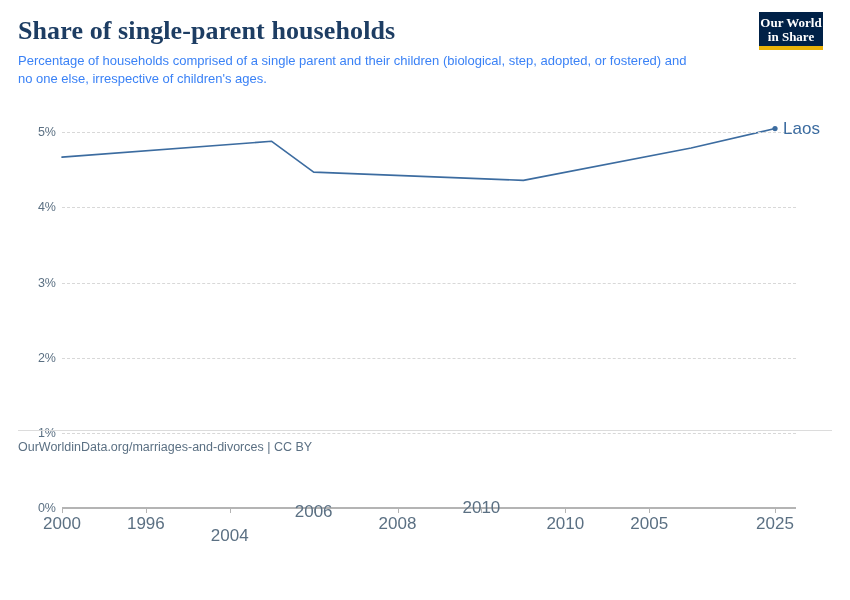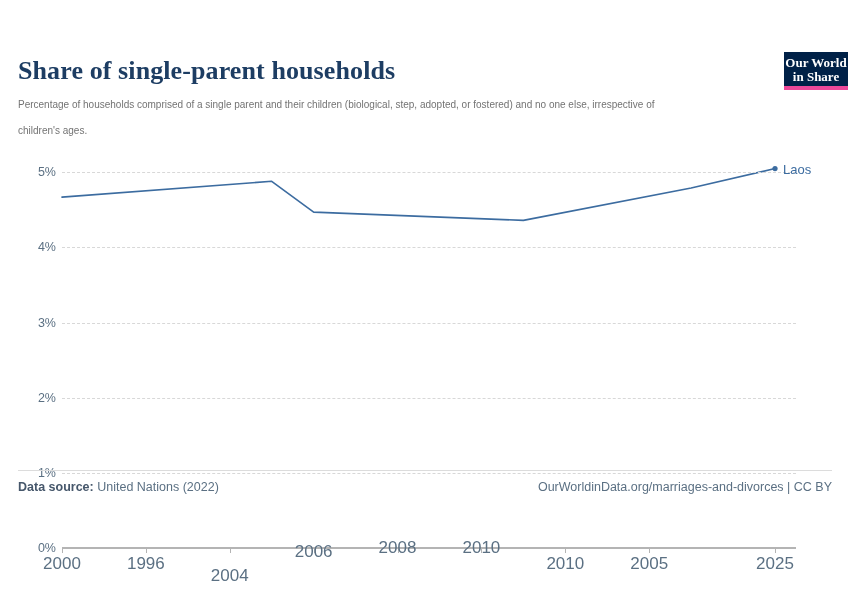--- a/index.html
+++ b/index.html
@@ -12,57 +12,56 @@
     background: #ffffff;
     font-family: "Liberation Sans", sans-serif;
     color: #1d3d63;
     overflow: hidden;
   }
   .page {
     position: relative;
     width: 850px;
     height: 468px;
     box-sizing: border-box;
-    padding: 16px 2px 0 18px;
-    margin-top: 40px;
+    padding: 16px 27px 0 18px;
   }
   .header {
     position: relative;
   }
   .title {
     font-family: "Liberation Serif", serif;
     font-size: 26px;
     font-weight: 600;
     color: #1d3d63;
     margin: 0 0 6px 0;
     letter-spacing: 0.1px;
   }
   .subtitle {
-    font-size: 10px;
-    line-height: 26px;
-    color: #737373;
+    font-size: 13px;
+    line-height: 18px;
+    color: #3b82f6;
     max-width: 680px;
     margin: 0;
   }
   .logo {
     position: absolute;
     top: -4px;
     right: 0;
     width: 64px;
     height: 38px;
     background: #002147;
     color: #ffffff;
     font-family: "Liberation Serif", serif;
     font-weight: 700;
     font-size: 13px;
     line-height: 14px;
     text-align: center;
     padding-top: 4px;
     box-sizing: border-box;
-    border-bottom: 4px solid #ec4899;
+    border-bottom: 4px solid #eab308;
   }
   .logo-line {
     display: block;
   }
   .chart-area {
     position: absolute;
     left: 18px;
     top: 96px;
     width: 814px;
     height: 450px;
@@ -118,21 +117,21 @@
   svg.line-layer {
     position: absolute;
     left: 0;
     top: 0;
     width: 100%;
     height: 100%;
     overflow: visible;
   }
   .series-label {
     position: absolute;
-    font-size: 13px;
+    font-size: 17px;
     color: #3c6ca0;
     white-space: nowrap;
     transform: translateY(-50%);
   }
   .footer {
     position: absolute;
     left: 18px;
     right: 18px;
     bottom: 12px;
     height: 26px;
@@ -190,32 +189,28 @@
       <div class="xaxis" style="background: rgb(180, 180, 180); bottom: 38px;"></div>
       <div class="xtick-mark" style="left: 44px; bottom: 33px; height: 5px;"></div>
       <div class="xtick" style="left: 44px; bottom: 12px;">2000</div>
       <div class="xtick-mark" style="left: 127.886px; bottom: 33px; height: 5px;"></div>
       <div class="xtick" style="left: 127.886px; bottom: 12px;">1996</div>
       <div class="xtick-mark" style="left: 211.771px; bottom: 33px; height: 5px;"></div>
       <div class="xtick" style="left: 211.771px; bottom: 0;">2004</div>
       <div class="xtick-mark" style="left: 295.657px; bottom: 33px; height: 5px;"></div>
       <div class="xtick" style="left: 295.657px; bottom: 24px;">2006</div>
       <div class="xtick-mark" style="left: 379.543px; bottom: 33px; height: 5px;"></div>
-      <div class="xtick" style="left: 379.543px; bottom: 28px; text-align: center;">2008</div>
+      <div class="xtick" style="left: 379.543px; bottom: 12px; text-align: center;">2008</div>
       <div class="xtick-mark" style="left: 463.429px; bottom: 33px; height: 5px;"></div>
       <div class="xtick" style="left: 463.429px; bottom: 28px;">2010</div>
       <div class="xtick-mark" style="left: 547.314px; bottom: 33px; height: 5px;"></div>
       <div class="xtick" style="left: 547.314px; bottom: 12px;">2010</div>
       <div class="xtick-mark" style="left: 631.2px; bottom: 33px; height: 5px;"></div>
       <div class="xtick" style="left: 631.2px; bottom: 12px;">2005</div>
       <div class="xtick-mark" style="left: 757.029px; bottom: 33px; height: 5px;"></div>
       <div class="xtick" style="left: 757.029px; bottom: 12px;">2025</div>
     </div>
 
   <div class="footer">
-    <div>
-      <strong>Data source:</strong>
-      <span>United Nations (2022)</span>
-    </div>
     <div class="footer-right">OurWorldinData.org/marriages-and-divorces | CC BY</div>
   </div>
 
 </div>
 
 </body></html>

